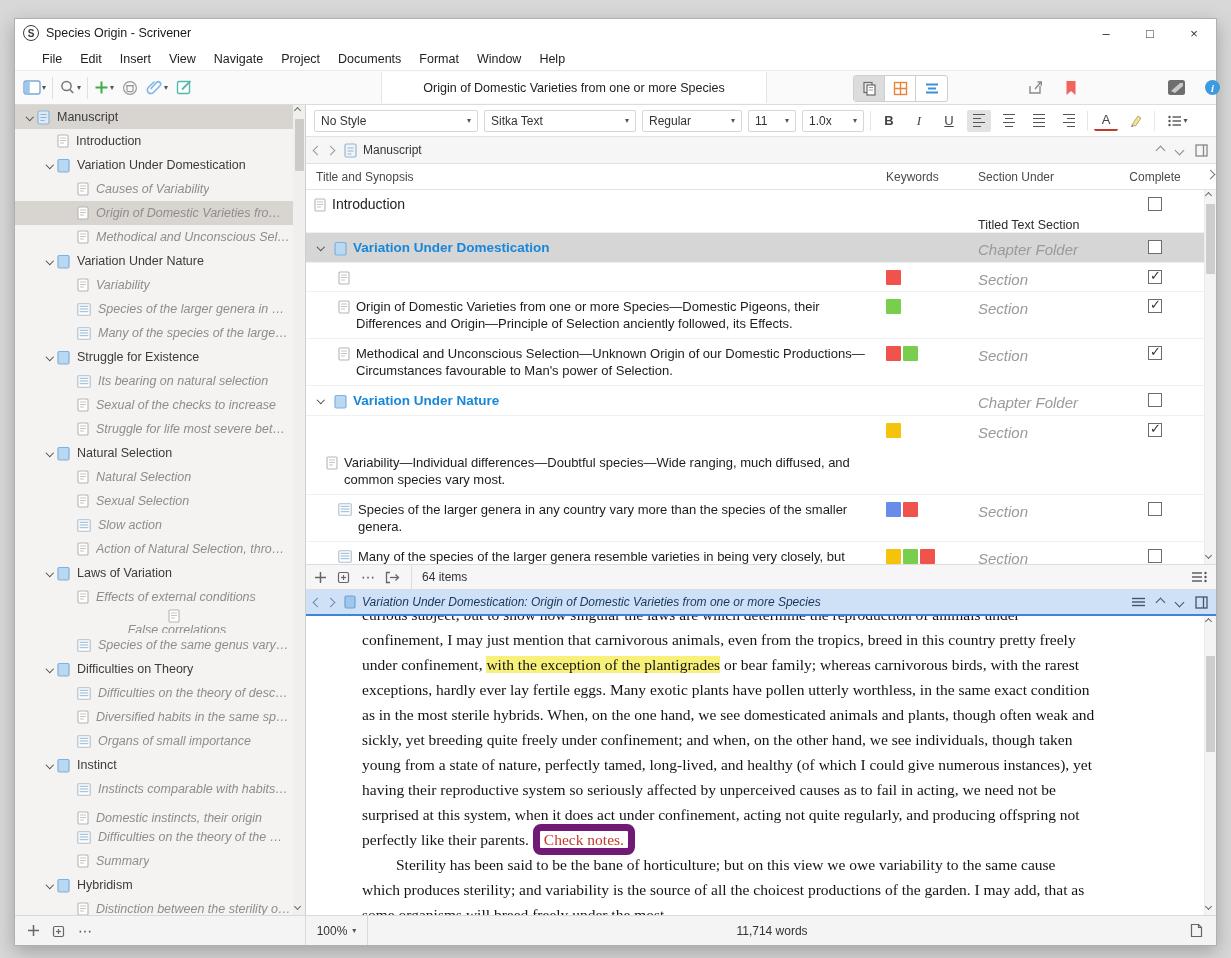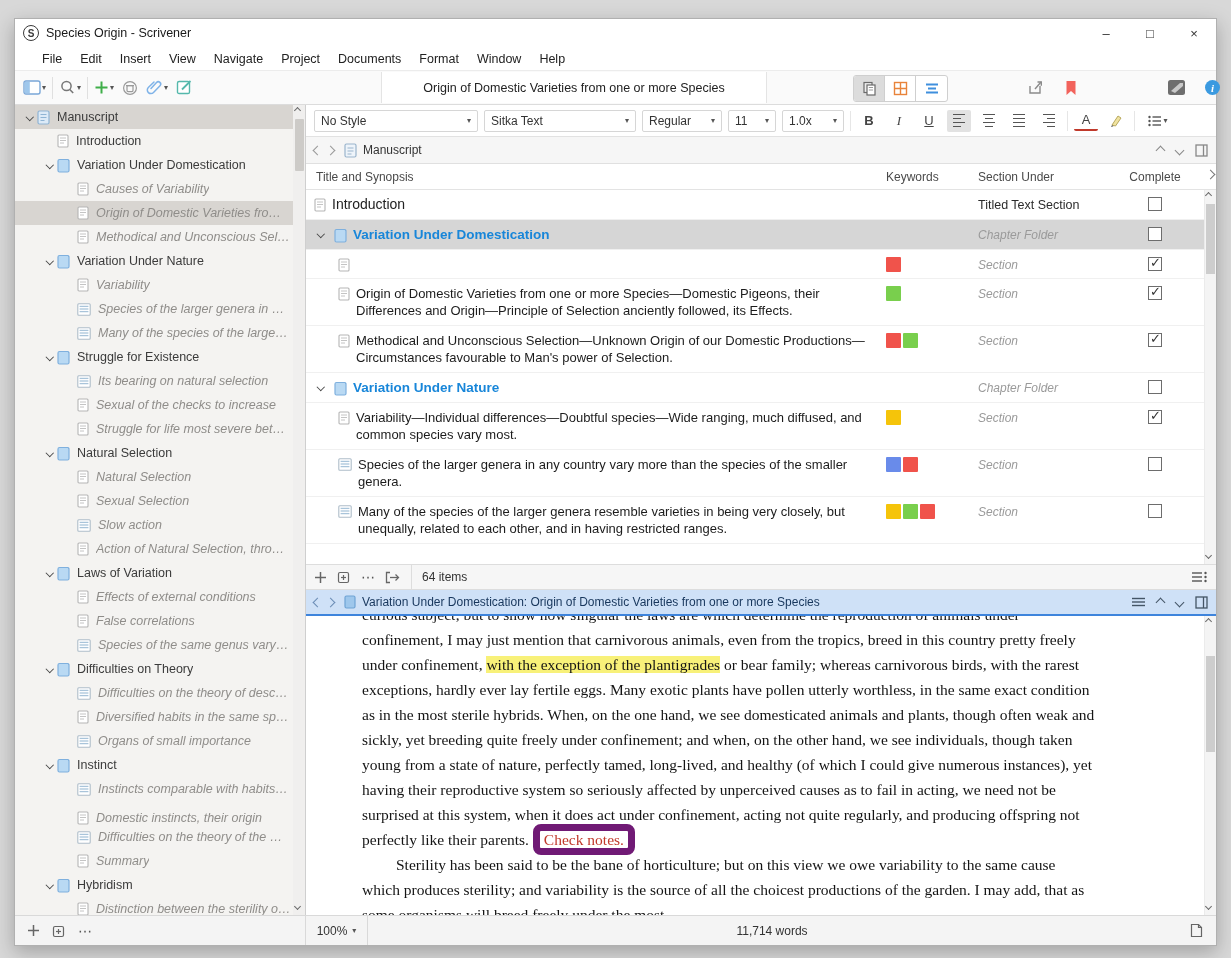--- a/index.html
+++ b/index.html
@@ -72,37 +72,37 @@
   .col-cp { width:80px; flex:none; text-align:center; }
   .outrows { flex:none; height:374px; overflow:hidden; background:#fff; position:relative; }
   .outrow { display:flex; align-items:flex-start; border-bottom:1px solid #f0f0f0; background:#fff; }
   .outrow.sel { background:#d6d6d6; }
   .or-title { width:580px; flex:none; display:flex; align-items:flex-start; padding:6px 14px 6px 8px; gap:6px; }
   .or-title .txt { font-size:13px; color:#1c1c1c; line-height:17px; }
   .outrow.folder .txt { color:#1886d9; font-weight:bold; font-size:13.5px; }
   .outrow.big .txt { font-size:14px; color:#222; }
   .or-kw { width:92px; flex:none; display:flex; gap:2px; padding-top:7px; }
   .kwchip { width:15px; height:15px; border-radius:1px; }
-  .or-st { width:137px; flex:none; font-size:12px; color:#9a9a9a; font-style:italic; padding-top:8px; }
-  .or-st.plain { color:#2b2b2b; font-style:normal; font-size:12.5px; }
+  .or-st { width:137px; flex:none; font-size:15px; color:#9a9a9a; font-style:italic; padding-top:8px; }
+  .or-st.plain { color:#2b2b2b; font-style:normal; font-size:12.5px;margin-top:20px; }
   .or-cp { width:80px; flex:none; display:flex; justify-content:center; padding-top:7px; }
   .cbx { width:14px; height:14px; border:1px solid #6d6d6d; background:#fff; position:relative; }
   .cbx.on:after { content:"✓"; position:absolute; left:1px; top:-3px; font-size:13px; color:#333; }
   .ochev { width:14px; flex:none; display:flex; justify-content:center; margin-top:5px; }
   .ochev .chev { width:5.5px; height:5.5px; border-color:#444; }
   .oicon { flex:none; margin-top:2px; }
   .out-scroll { position:absolute; right:0; top:0; bottom:0; width:12px; background:#f4f4f4; border-left:1px solid #ebebeb; }
   .out-thumb { position:absolute; right:1px; top:14px; width:9px; height:70px; background:#cdcdcd; }
   .colmore { position:absolute; right:2px; top:7px; }
   
   .outfooter { height:26px; background:#f6f6f6; border-top:1px solid #ddd; border-bottom:1px solid #ddd; display:flex; align-items:center; gap:10px; padding:0 8px; font-size:12px; color:#333; flex:none; }
   .of-sep { width:1px; height:25px; background:#ddd; }
   
   .ed-header { height:26px; background:#cfe1f7; border-bottom:2px solid #3e84dc; display:flex; align-items:center; gap:6px; padding:0 8px; flex:none; }
-  .ed-title { font-size:12px; color:#17365c; }
+  .ed-title { font-size:12px; font-style:italic; color:#17365c; }
   .editor-text { flex:1; background:#fff; overflow:hidden; position:relative; }
   .ed-inner { margin:-14px 120px 0 56px; font-family:"Liberation Serif",serif; font-size:15.5px; line-height:25px; color:#141414; }
   .ed-inner p.indent { text-indent:34px; }
   .hl { background:#f8f179; }
   .annot { color:#c0392b; border:7px solid #701a75; border-radius:8px; padding:0 4px; }
   .ed-scroll { position:absolute; right:0; top:0; bottom:0; width:12px; background:#f4f4f4; border-left:1px solid #ebebeb; }
   .ed-thumb { position:absolute; right:1px; top:40px; width:9px; height:96px; background:#cdcdcd; }
   
   .statusbar { height:30px; background:#f4f4f4; border-top:1px solid #d9d9d9; display:flex; align-items:center; flex:none; font-size:12px; color:#333; position:relative; }
   .sb-binder { width:291px; flex:none; display:flex; align-items:center; gap:12px; padding-left:12px; border-right:1px solid #d9d9d9; height:100%; }
@@ -452,21 +452,21 @@
           <div class="binder-row child" style="padding-left: 48px;">
             <span class="bchev"></span>
             <svg class="bicon" width="12" height="14">
               <rect x="1" y="1" width="10" height="12" rx="1" fill="#fff" stroke="#b5b5b5" stroke-width="1.1"></rect>
               <line x1="3" y1="4" x2="9" y2="4" stroke="#c4c4c4"></line>
               <line x1="3" y1="6.5" x2="9" y2="6.5" stroke="#c4c4c4"></line>
               <line x1="3" y1="9" x2="7" y2="9" stroke="#c4c4c4"></line>
             </svg>
             <span class="lbl">Effects of external conditions</span>
           </div>
-          <div class="binder-row child" style="padding-left: 48px;">
+          <div class="binder-row child" style="padding-left: 48px; flex-direction: column;">
             <span class="bchev"></span>
             <svg class="bicon" width="12" height="14">
               <rect x="1" y="1" width="10" height="12" rx="1" fill="#fff" stroke="#b5b5b5" stroke-width="1.1"></rect>
               <line x1="3" y1="4" x2="9" y2="4" stroke="#c4c4c4"></line>
               <line x1="3" y1="6.5" x2="9" y2="6.5" stroke="#c4c4c4"></line>
               <line x1="3" y1="9" x2="7" y2="9" stroke="#c4c4c4"></line>
             </svg>
             <span class="lbl">False correlations</span>
           </div>
           <div class="binder-row child" style="padding-left: 48px;">
@@ -605,21 +605,21 @@
 
       <div class="formatbar">
         <div class="fmt-select" style="width:164px">
             <span>No Style</span>
             <span class="tb-caret">▾</span>
           </div>
         <div class="fmt-select" style="width:152px">
             <span>Sitka Text</span>
             <span class="tb-caret">▾</span>
           </div>
-        <div class="fmt-select" style="width:80px">
+        <div class="fmt-select" style="width:100px">
             <span>Regular</span>
             <span class="tb-caret">▾</span>
           </div>
         <div class="fmt-select" style="width:48px">
             <span>11</span>
             <span class="tb-caret">▾</span>
           </div>
         <div class="fmt-select" style="width:62px">
             <span>1.0x</span>
             <span class="tb-caret">▾</span>
@@ -809,21 +809,21 @@
               </svg>
               <span class="txt">Variation Under Nature</span>
             </div>
             <div class="or-kw"></div>
             <div class="or-st">Chapter Folder</div>
             <div class="or-cp">
               <span class="cbx"></span>
             </div>
           </div>
           <div class="outrow">
-            <div class="or-title" style="padding-left: 32px;">
+            <div class="or-title" style="padding-left: 20px; margin-top: 32px;">
               <svg class="oicon" width="12" height="14">
                 <rect x="1" y="1" width="10" height="12" rx="1" fill="#fff" stroke="#b5b5b5" stroke-width="1.1"></rect>
                 <line x1="3" y1="4" x2="9" y2="4" stroke="#c4c4c4"></line>
                 <line x1="3" y1="6.5" x2="9" y2="6.5" stroke="#c4c4c4"></line>
                 <line x1="3" y1="9" x2="7" y2="9" stroke="#c4c4c4"></line>
               </svg>
               <span class="txt">Variability—Individual differences—Doubtful species—Wide ranging, much diffused, and common species vary most.</span>
             </div>
             <div class="or-kw">
               <span class="kwchip" style="background: rgb(245, 196, 10);"></span>

